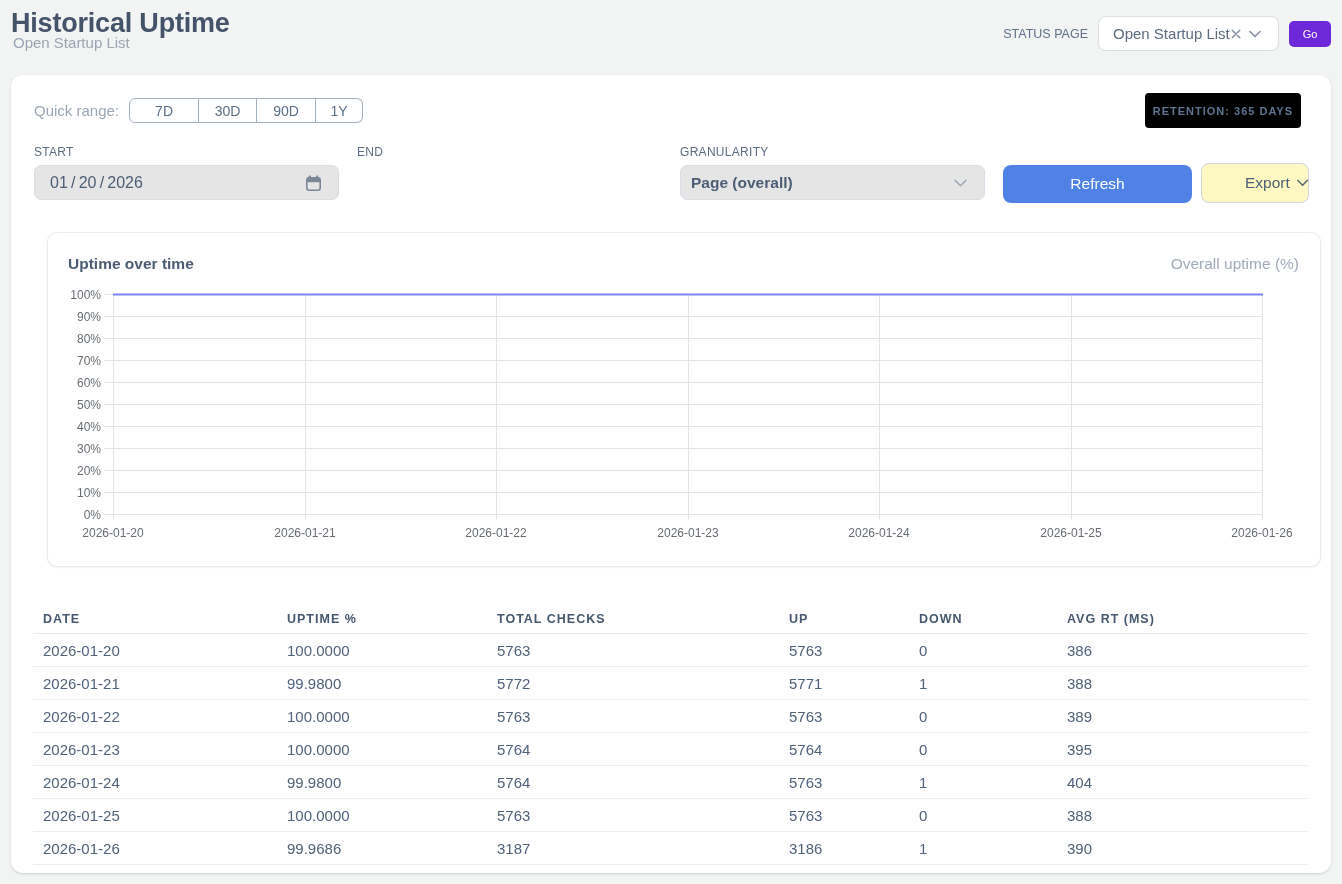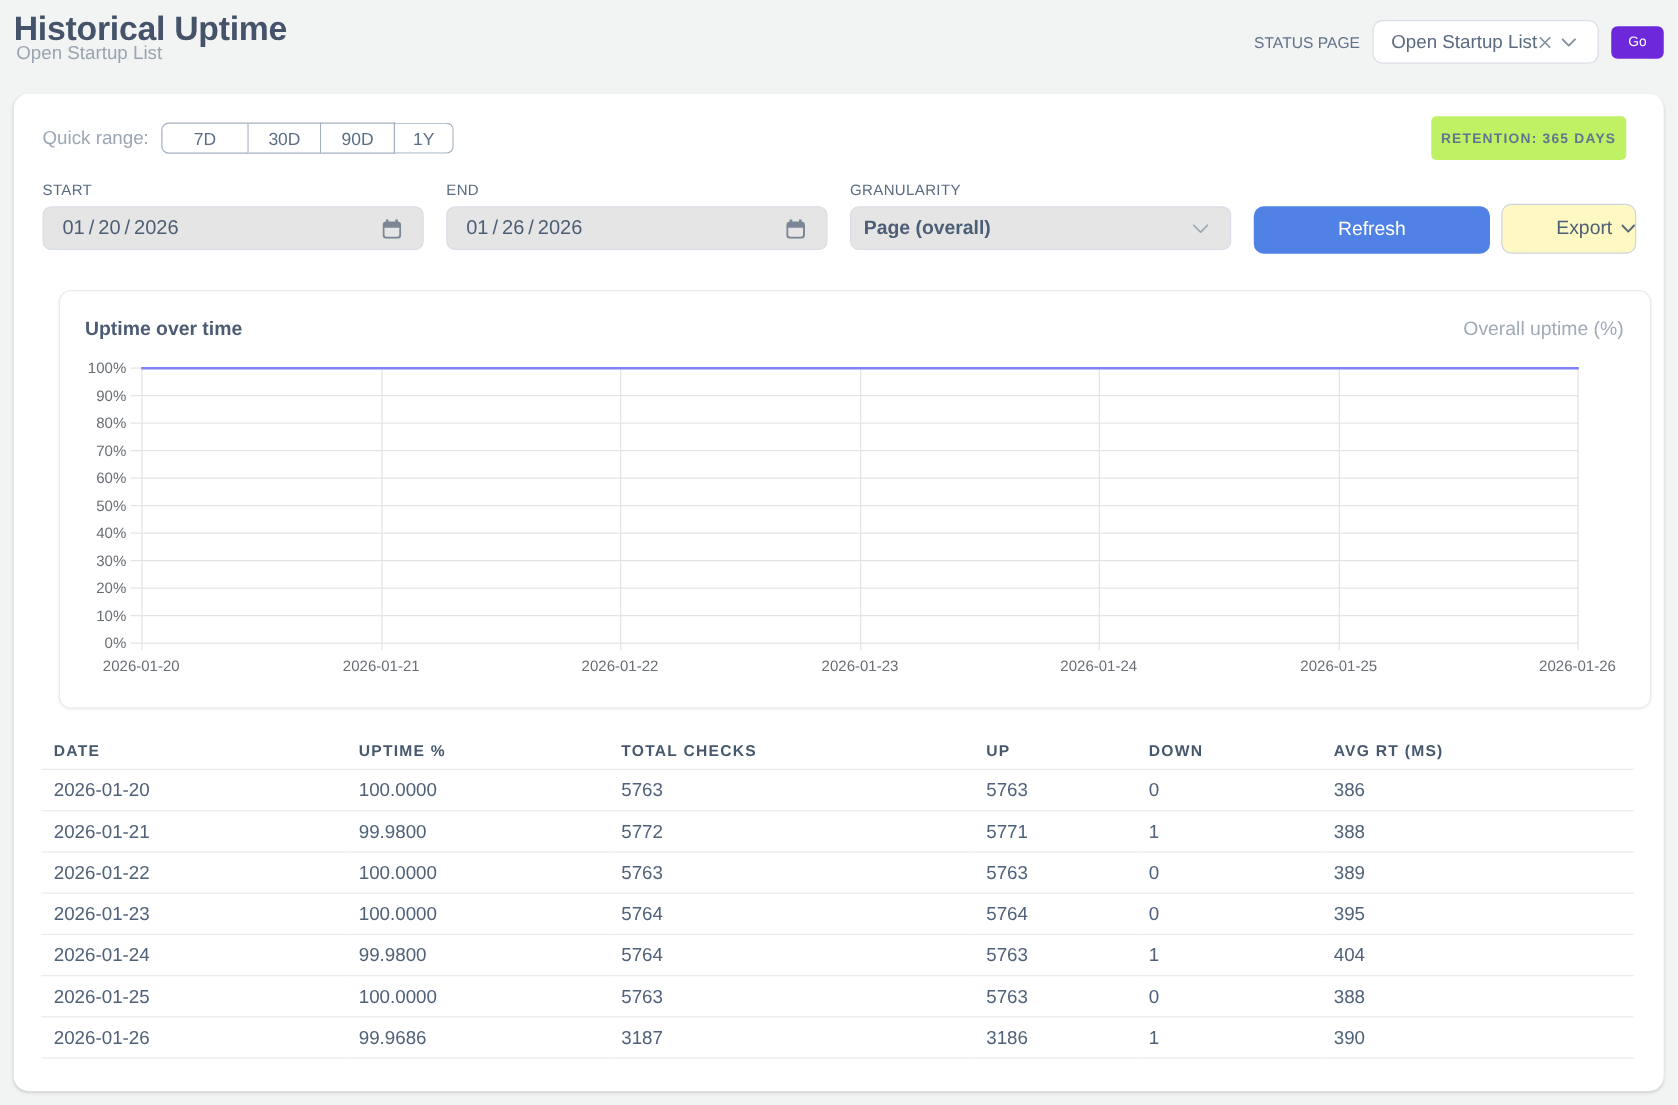--- a/index.html
+++ b/index.html
@@ -26,38 +26,38 @@
     box-shadow:0 1px 3px rgba(16,24,40,0.10), 0 1px 2px rgba(16,24,40,0.06);
     padding:23px;
   }
   .row1 { display:flex; align-items:center; height:25px; }
   .ql { font-size:15px; color:#9ba7b5; margin-right:10px; }
   .seg { display:flex; height:25px; }
   .seg div { border:1px solid #a4b0bf; border-left-width:0; background:#fff; font-size:14px; color:#5b6e87; display:flex; align-items:center; justify-content:center; }
   .seg div:first-child { border-left-width:1px; border-radius:6px 0 0 6px; }
   .seg div:last-child { border-radius:0 6px 6px 0; }
   .s1{width:70px;} .s2{width:58px;} .s3{width:59px;} .s4{width:47px;}
-  .badge { margin-left:auto; margin-right:7px; background:#bef264; border-radius:4px; height:35px; padding:12px 8px; display:flex; align-items:center; font-size:11px; font-weight:700; letter-spacing:1px; color:#5f7591; }
+  .badge { margin-left:auto; margin-right:7px; background:#000000; border-radius:4px; height:35px; padding:12px 8px; display:flex; align-items:center; font-size:11px; font-weight:700; letter-spacing:1px; color:#5f7591; }
 
   .row2 { margin-top:24px; display:grid; grid-template-columns:305px 305px 305px 306px; column-gap:18px; }
   .fl { font-size:12px; font-weight:400; letter-spacing:0.3px; color:#5a6b82; height:12px; margin-top:-1px; position:relative; top:-1px; }
   .ctrl { margin-top:7px; height:35px; border:1px solid #d9dee6; border-radius:7px; background:#e5e5e5; display:flex; align-items:center; padding:0 17px 0 15px; font-size:16px; color:#4c5e75; }
   .ctrl svg { margin-left:auto; }
   .btnrow { display:flex; align-items:flex-end; position:relative; top:3px; }
   .refresh { width:189px; height:38px; background:#5082e5; border-radius:8px; color:#fff; font-size:15.5px; display:flex; align-items:center; justify-content:center; }
   .export { width:108px; height:40px; margin-left:9px; background:#fef9c3; border:1px solid #cfd6df; border-radius:8px; color:#4e6077; font-size:15.5px; display:flex; align-items:center; justify-content:center;padding-left:43px; }
   .export svg { margin-left:7px; }
 
   .chartcard { margin-top:32px; margin-left:13px; width:1274px; height:335px; border:1px solid #e7eaee; border-radius:10px; position:relative; box-shadow:0 1px 2px rgba(16,24,40,0.05); }
   .chead { position:absolute; left:20px; right:21px; top:22px; display:flex; justify-content:space-between; }
   .ctitle { font-size:15.5px; font-weight:700; color:#4c5c72; }
   .cright { font-size:15.5px; color:#a0aab8; }
   .chartsvg { position:absolute; left:0; top:0; }
 
-  table { position:absolute; left:22px; top:512px; width:1274px; border-collapse:collapse; table-layout:fixed; }
+  table { position:absolute; left:22px; top:530px; width:1274px; border-collapse:collapse; table-layout:fixed; }
   th { text-align:left; font-size:12.5px; letter-spacing:1px; color:#46586d; line-height:15px; padding:7px 0 6px 10px; border-bottom:1px solid #e6e9ed; font-weight:700; }
   td { font-size:15px; color:#50627a; padding:0 0 0 10px; height:33px; border-bottom:1px solid #e9ecf0; }
 </style>
 </head>
 <body>
   <div class="topbar">
     <h1>Historical Uptime</h1>
     <div class="sub">Open Startup List</div>
     <div class="topright">
       <span class="sp-label">STATUS PAGE</span>
@@ -93,28 +93,20 @@
           <svg width="15" height="16" viewBox="0 0 15 16">
             <rect x="2.7" y="0.6" width="2.1" height="3.4" fill="#7b8796"></rect>
             <rect x="10.2" y="0.6" width="2.1" height="3.4" fill="#7b8796"></rect>
             <rect x="0.8" y="2.9" width="13.4" height="12.3" rx="2.4" fill="none" stroke="#7b8796" stroke-width="1.6"></rect>
             <rect x="1.1" y="3.2" width="12.8" height="4" fill="#7b8796"></rect>
           </svg>
         </div>
       </div>
       <div>
         <div class="fl">END</div>
-        <div class="ctrl">01 / 26 / 2026
-          <svg width="15" height="16" viewBox="0 0 15 16">
-            <rect x="2.7" y="0.6" width="2.1" height="3.4" fill="#7b8796"></rect>
-            <rect x="10.2" y="0.6" width="2.1" height="3.4" fill="#7b8796"></rect>
-            <rect x="0.8" y="2.9" width="13.4" height="12.3" rx="2.4" fill="none" stroke="#7b8796" stroke-width="1.6"></rect>
-            <rect x="1.1" y="3.2" width="12.8" height="4" fill="#7b8796"></rect>
-          </svg>
-        </div>
       </div>
       <div>
         <div class="fl">GRANULARITY</div>
         <div class="ctrl" style="font-size:15.5px; padding-left:10px;font-weight:bold;">Page (overall)
           <svg width="13" height="8" viewBox="0 0 13 8">
             <path d="M1 1.2 L6.5 6.8 L12 1.2" fill="none" stroke="#9aa5b2" stroke-width="1.4" stroke-linecap="round" stroke-linejoin="round"></path>
           </svg>
         </div>
       </div>
       <div class="btnrow">

